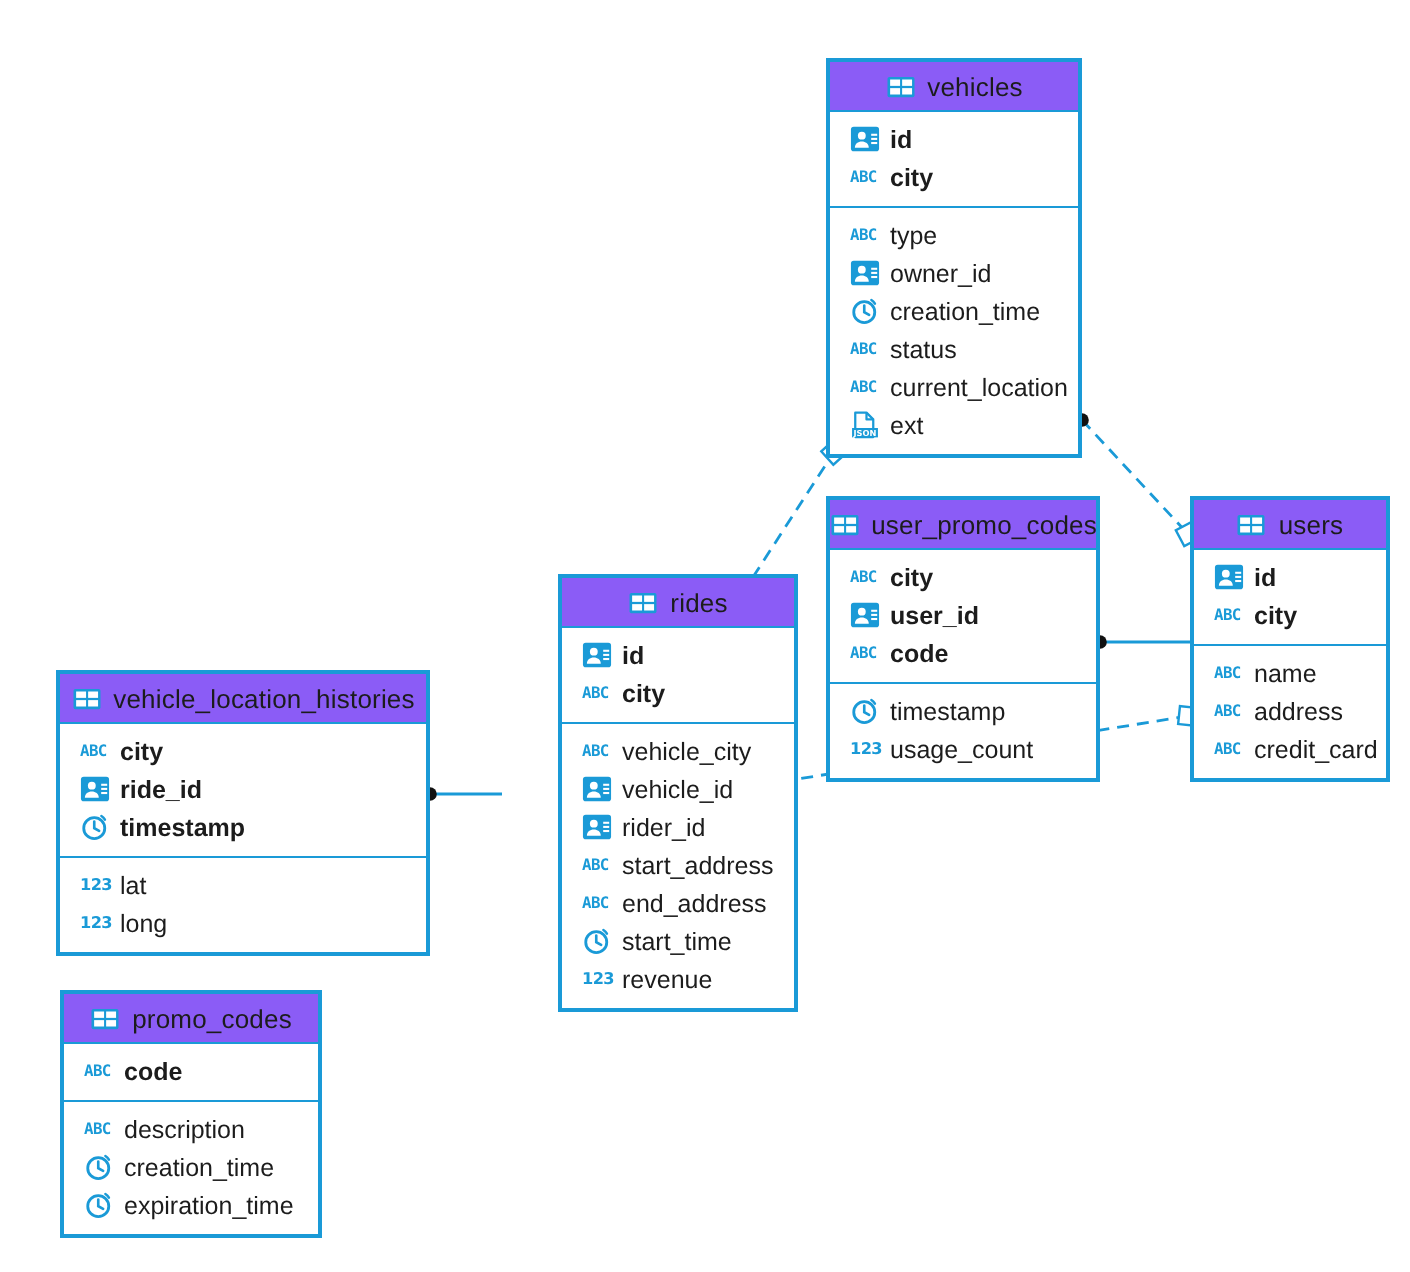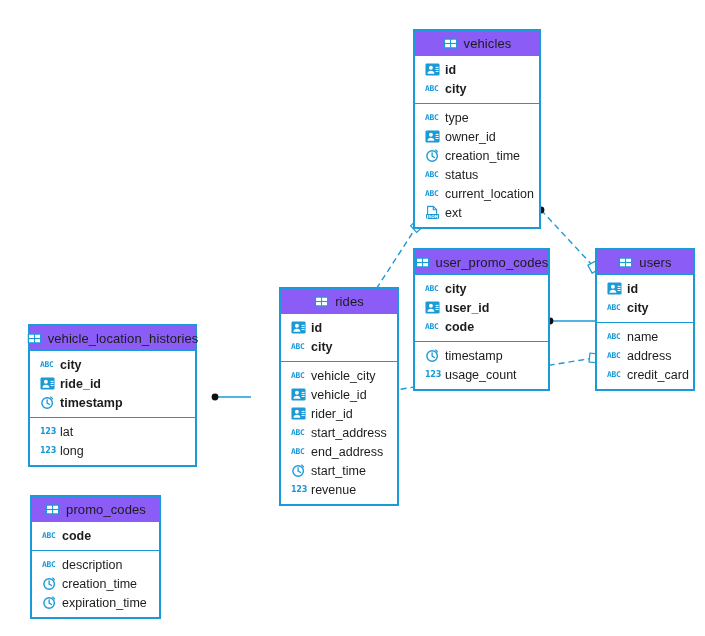--- a/index.html
+++ b/index.html
@@ -439,21 +439,21 @@
         <div class="field">
           <span class="ico">
             <svg viewBox="0 0 17 12" width="16" height="13">
               <text x="0" y="9.6" font-family="DejaVu Sans, sans-serif" font-size="8.6" font-weight="bold" fill="#1a9ad7" letter-spacing="-0.3">123</text>
             </svg>
           </span>
           <span class="field-label">revenue</span>
         </div>
       </div>
     </div>
-    <div class="entity" style="left: 28px; top: 324px; width: 169px;">
+    <div class="entity" style="left: 28px; top: 335px; width: 187px;">
       <div class="entity-header">
         <span class="ico">
           <svg viewBox="0 0 16 16" width="15" height="15">
             <rect x="0.8" y="2.6" width="14.4" height="10.8" rx="1" fill="#1a9ad7"></rect>
             <rect x="2.2" y="4.0" width="5.3" height="3.4" fill="#fff"></rect>
             <rect x="8.6" y="4.0" width="5.3" height="3.4" fill="#fff"></rect>
             <rect x="2.2" y="8.6" width="5.3" height="3.4" fill="#fff"></rect>
             <rect x="8.6" y="8.6" width="5.3" height="3.4" fill="#fff"></rect>
           </svg>
         </span>

